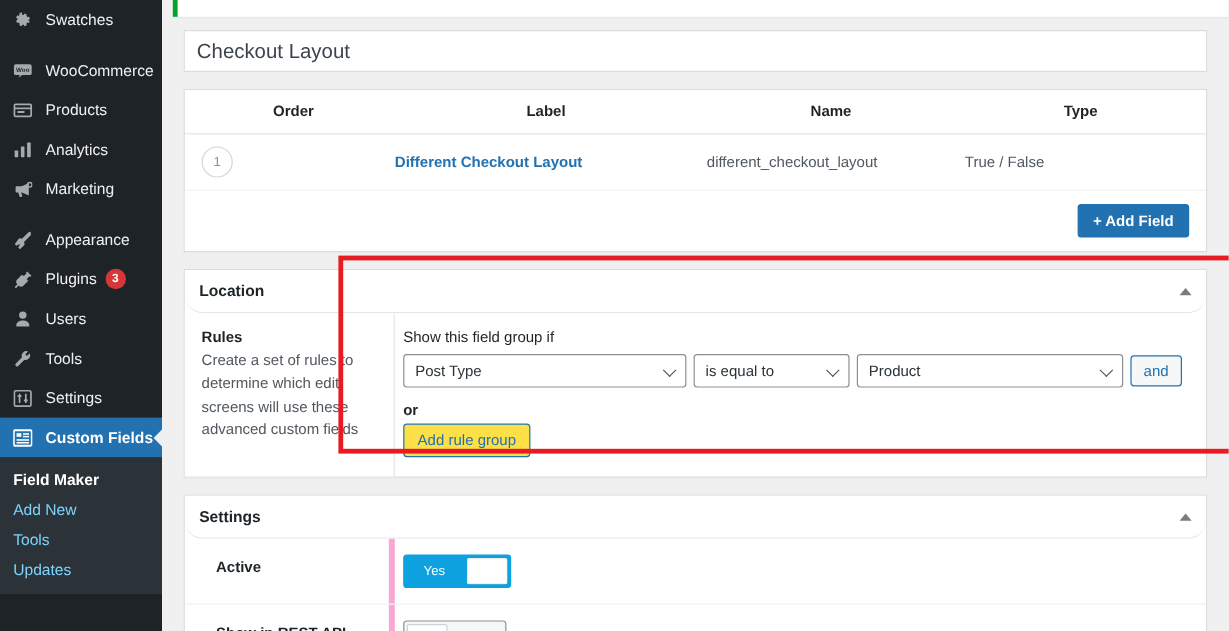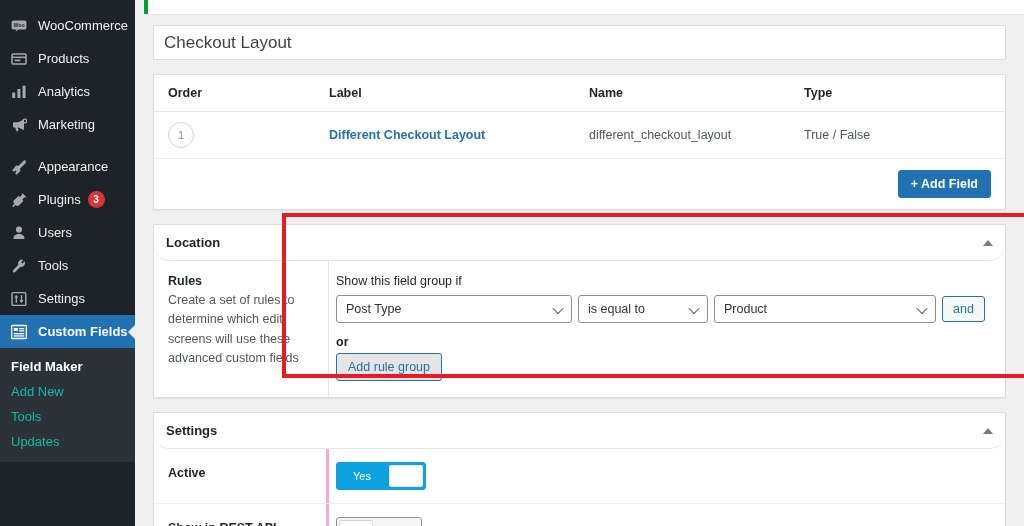--- a/index.html
+++ b/index.html
@@ -58,21 +58,21 @@
     font-size: 10px; font-weight: 700;
     min-width: 17px; height: 17px;
     display: inline-flex; align-items: center; justify-content: center;
     padding: 0 5px;
     margin-left: 7px;
   }
   .submenu { background: #2c3338; padding: 6px 0 8px 0; }
   .submenu-item {
     font-size: 13px;
     padding: 5px 0 5px 11px;
-    color: #14b8a6;
+    color: #7dd3fc;
     white-space: nowrap;
   }
   .submenu-item.current { color: #fff; font-weight: 700; }
 
   
   .main {
     flex: 1 1 auto;
     background: #f0f0f1;
     position: relative;
     overflow: hidden;
@@ -102,21 +102,21 @@
   .panel {
     background: #fff;
     border: 1px solid #dcdcde;
     margin-top: 14px;
     box-shadow: 0 1px 1px rgba(0,0,0,.04);
   }
 
   
   .fields-table { width: 100%; border-collapse: collapse; }
   .fields-table th {
-    text-align: left;
+    text-align: center;
     font-size: 12.5px;
     font-weight: 700;
     color: #1d2327;
     padding: 11px 8px 11px 0;
     border-bottom: 1px solid #e5e5e5;
   }
   .fields-table td {
     font-size: 12.5px;
     color: #50575e;
     padding: 10px 8px 10px 0;
@@ -210,21 +210,21 @@
     color: #2271b1;
     border-radius: 3px;
     font-size: 12.5px;
     padding: 0 10px;
     cursor: pointer;
     font-family: "Liberation Sans", sans-serif;
   }
   .or-label { font-size: 12.5px; font-weight: 700; color: #1d2327; margin: 12px 0 4px; }
   .btn-add-rule {
     border: 1px solid #2271b1;
-    background: #e5e5e5;
+    background: #fde047;
     color: #2271b1;
     border-radius: 3px;
     font-size: 12.5px;
     padding: 6px 11px;
     cursor: pointer;
     font-family: "Liberation Sans", sans-serif;
   }
 
   
   .highlight-box {
@@ -233,22 +233,22 @@
     width: 875px; height: 165px;
     border: 4px solid #e81b23;
     pointer-events: none;
     z-index: 5;
   }
 
   
   .set-row { display: flex; align-items: stretch; border-bottom: 1px solid #f0f0f1; }
   .set-label {
     width: 175px; flex: 0 0 175px;
-    border-right: 3px solid #f9a8d4;
-    padding: 17px 14px;
+    border-right: 5px solid #f9a8d4;
+    padding: 17px 26px;
     font-size: 12.5px; font-weight: 700; color: #1d2327;
   }
   .set-ctl { flex: 1 1 auto; padding: 13px 14px 13px 7px; display: flex; align-items: center; }
 
   .toggle {
     display: inline-flex; align-items: center;
     height: 28px;
     border-radius: 3px;
     cursor: pointer;
     overflow: hidden;
@@ -272,20 +272,29 @@
   .toggle.on .knob { order: 2; border-color: rgba(0,0,0,.08); }
   .toggle.off .knob { order: 1; }
 </style>
 </head>
 <body>
 
 <div class="screen">
 
   <div class="sidebar">
     <div id="sidebar-top">
+        <div class="menu-item">
+          <span class="mi-icon">
+            <svg width="16" height="16" viewBox="0 0 16 16" fill="currentColor">
+              <path d="M8 5.2A2.8 2.8 0 108 10.8 2.8 2.8 0 008 5.2zm0 4.2a1.4 1.4 0 110-2.8 1.4 1.4 0 010 2.8z"></path>
+              <path d="M14 9.1l-1.2-.5a4.9 4.9 0 000-1.2l1.2-.5-.8-2-1.3.3a5 5 0 00-.9-.9l.3-1.3-2-.8-.5 1.2a4.9 4.9 0 00-1.2 0L7.1 1.2l-2 .8.3 1.3a5 5 0 00-.9.9L3.2 3.9l-.8 2 1.2.5a4.9 4.9 0 000 1.2l-1.2.5.8 2 1.3-.3c.27.35.57.65.9.9l-.3 1.3 2 .8.5-1.2a4.9 4.9 0 001.2 0l.5 1.2 2-.8-.3-1.3c.33-.25.63-.55.9-.9l1.3.3.8-2z"></path>
+            </svg>
+          </span>
+          <span class="mi-label">Swatches</span>
+        </div>
         <div class="menu-sep"></div>
         <div class="menu-item">
           <span class="mi-icon">
             <svg width="16" height="16" viewBox="0 0 16 16">
               <rect x="0.6" y="2.6" width="14.8" height="9" rx="1.6" fill="currentColor"></rect>
               <path d="M5.6 11.2l-1.2 2.6 3.4-2.6z" fill="currentColor"></path>
               <text x="8" y="9" font-size="5.2" font-family="Liberation Sans, sans-serif" fill="#1d2327" text-anchor="middle" font-weight="bold">Woo</text>
             </svg>
           </span>
           <span class="mi-label">WooCommerce</span>

